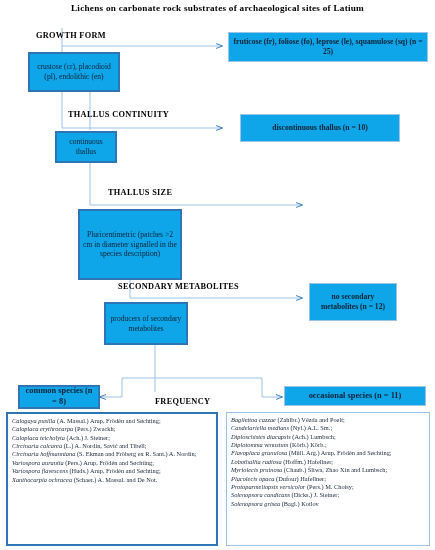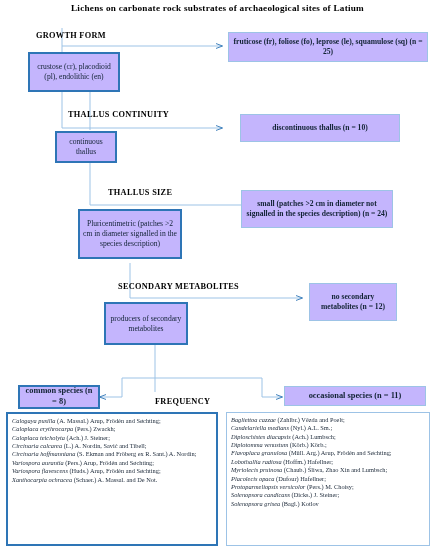--- a/index.html
+++ b/index.html
@@ -45,21 +45,21 @@
     color: #000;
     white-space: nowrap;
   }
   .node {
     position: absolute;
     box-sizing: border-box;
     text-align: center;
     font-size: 7.6px;
     line-height: 1.28;
     color: #123;
-    background: #c4b5fd;
+    background: #0ea5e9;
     display: flex;
     align-items: center;
     justify-content: center;
     padding: 2px 3px;
   }
   .node.primary {
     border: 2px solid #2E75B6;
     font-weight: normal;
   }
   .node.alt {
@@ -143,23 +143,22 @@
   <div class="node alt" style="left:228px; top:32px; width:200px; height:30px;">fruticose (fr), foliose (fo), leprose (le), squamulose (sq)  (n = 25)</div>
 
   <div class="criterion" style="left:68px; top:110px;">THALLUS CONTINUITY</div>
 
   <div class="node primary" style="left:55px; top:131px; width:62px; height:32px;">continuous thallus</div>
 
   <div class="node alt" style="left:240px; top:114px; width:160px; height:28px;">discontinuous thallus  (n = 10)</div>
 
   <div class="criterion" style="left:92px; top:188px;padding-left:16px;">THALLUS SIZE</div>
 
-  <div class="node primary" style="left:78px; top:209px; width:104px; height:50px;">Pluricentimetric (patches &gt;2 cm in diameter signalled in the species description)</div>
+  <div class="node primary" style="left:78px; top:209px; width:104px; height:71px;">Pluricentimetric (patches &gt;2 cm in diameter signalled in the species description)</div>
 
-  <div class="node alt" style="left:241px; top:190px; width:152px; height:38px;">small (patches &gt;2 cm in diameter not signalled in the species description)  (n = 24)</div>
 
   <div class="criterion" style="left:118px; top:282px;">SECONDARY METABOLITES</div>
 
   <div class="node primary" style="left:104px; top:302px; width:84px; height:43px;">producers of secondary metabolites</div>
 
   <div class="node alt" style="left:309px; top:283px; width:88px; height:38px;">no secondary metabolites (n = 12)</div>
 
   <div class="criterion" style="left:155px; top:361px;margin-top:36px;">FREQUENCY</div>
 
   <div class="node pill" style="left:18px; top:385px; width:82px; height:24px;">common species (n = 8)</div>

